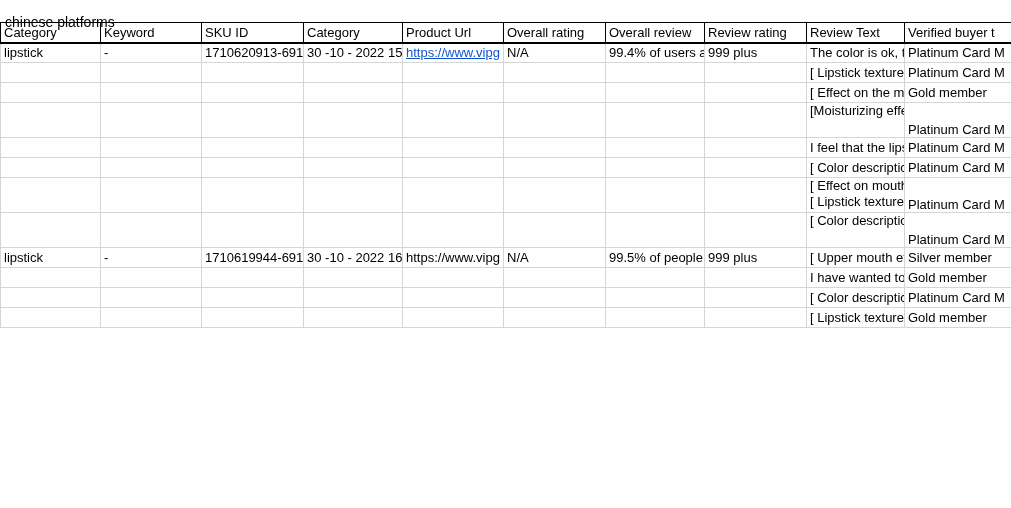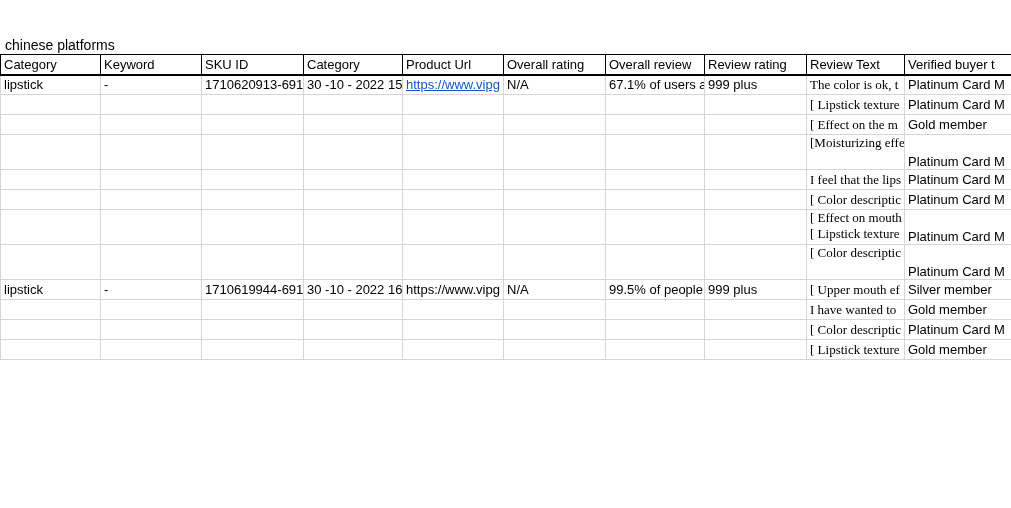--- a/index.html
+++ b/index.html
@@ -11,24 +11,23 @@
     color: #000000;
   }
   .sheet {
     width: 1011px;
     height: 508px;
     overflow: hidden;
     background: #ffffff;
   }
   .sheet-title {
     height: 22px;
-    padding: 5px 0 0 5px;
+    padding: 14px 0 0 5px;
     font-size: 14px;
     white-space: nowrap;
-    margin-top: 32px;
   }
   table.grid {
     border-collapse: collapse;
     table-layout: fixed;
     width: 1011px;
   }
   table.grid th {
     font-weight: 400;
     text-align: left;
     height: 20px;
@@ -48,21 +47,21 @@
     overflow: hidden;
     vertical-align: middle;
     border-left: 1px solid #d6d6d6;
     border-right: 1px solid #d6d6d6;
     border-bottom: 1px solid #d6d6d6;
     background: #ffffff;
   }
   tr.tall td { height: 35px; }
   tr.tall td.review-cell { vertical-align: top; }
   tr.tall td.verified-cell { vertical-align: bottom; }
-  td.review-cell div { line-height: 16px; font-family: Liberation Serif, serif; }
+  td.review-cell div { line-height: 16px; }
   a.sheet-link {
     color: #1155cc;
     text-decoration: underline;
     cursor: pointer;
   }
 </style>
 </head>
 <body>
 
 <div class="sheet">
@@ -95,21 +94,21 @@
         </tr>
     </thead>
     <tbody>
         <tr>
           <td>lipstick</td>
           <td>-</td>
           <td>1710620913-691</td>
           <td>30 -10 - 2022 15</td>
           <td><a class="sheet-link" href="#">https://www.vipg</a></td>
           <td>N/A</td>
-          <td>67.1% of users a</td>
+          <td>99.4% of users a</td>
           <td>999 plus</td>
           <td class="review-cell">
             <div>The color is ok, t</div>
           </td>
           <td class="verified-cell">Platinum Card M</td>
         </tr>
         <tr>
           <td></td>
           <td></td>
           <td></td>

